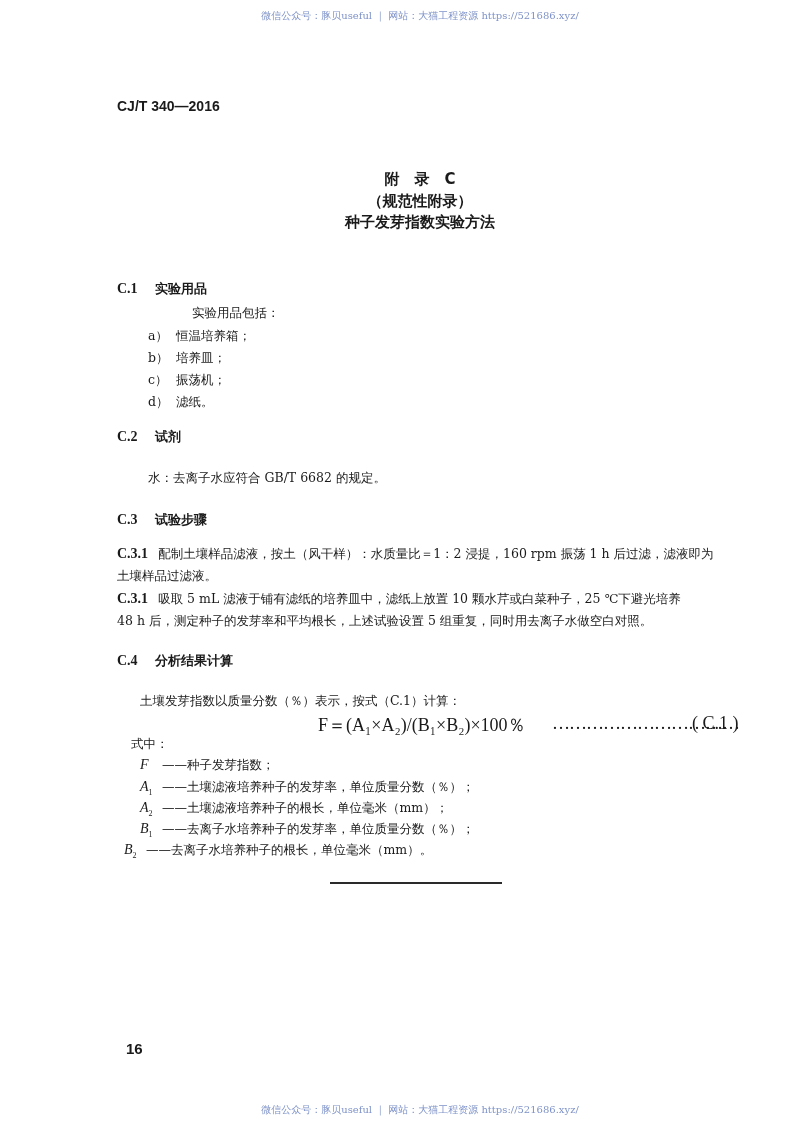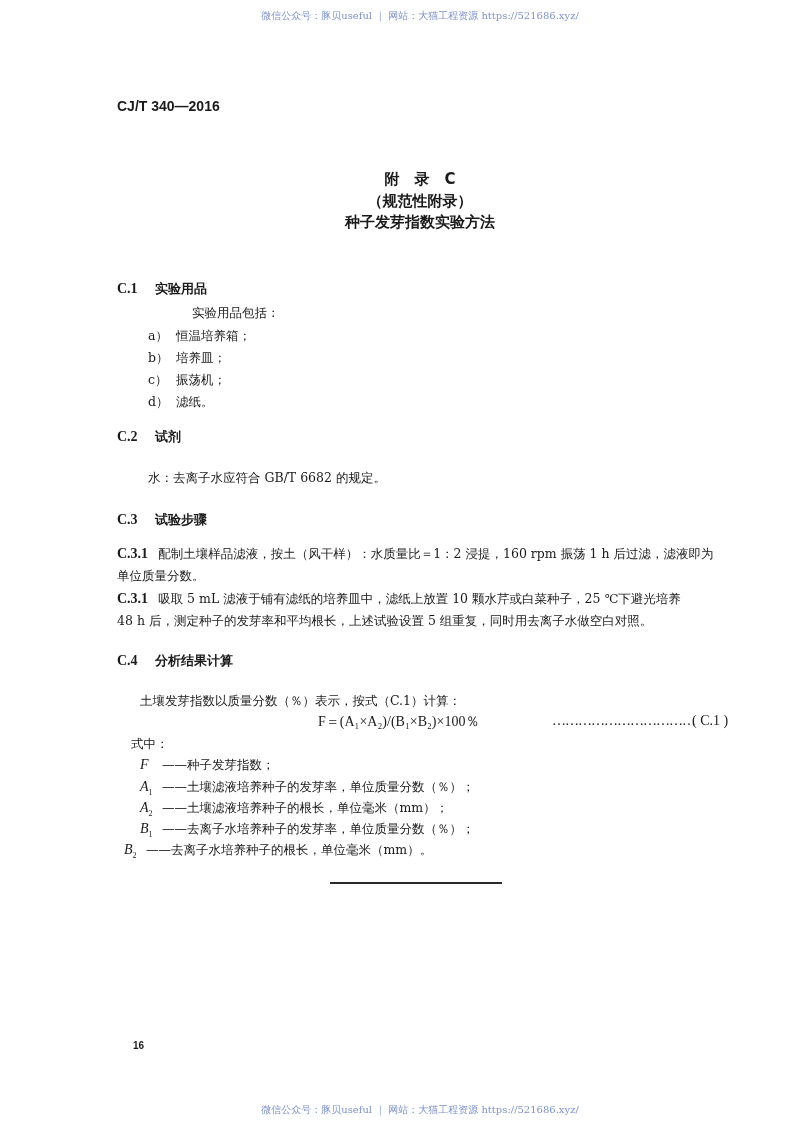--- a/index.html
+++ b/index.html
@@ -15,25 +15,25 @@
       font-size: 10px; color: #7f93c9;
       font-family: "DejaVu Serif", serif;
     }
     .std-code { left: 97px; top: 98px; font-size: 14px; font-weight: bold; font-family: "Liberation Sans", "DejaVu Sans", sans-serif; }
     .center { left: 0; width: 800px; text-align: center; font-weight: bold; font-family: "DejaVu Sans", sans-serif; font-size: 15px; }
     .sec-head { font-weight: bold; font-family: "DejaVu Sans", sans-serif; font-size: 13px; }
     .sec-head .num { display: inline-block; width: 38px; font-family: "Liberation Serif", serif; font-size: 14px; }
     .sub-num { font-weight: bold; font-family: "Liberation Serif", serif; margin-right: 10px; font-size: 14px; }
     .para { font-size: 12.5px; }
     .item-label { display: inline-block; width: 28px; }
-    .formula { font-family: "Liberation Serif", serif; font-size: 14px; }
+    .formula { font-family: "Liberation Serif", serif; font-size: 18px; }
     .sym { display: inline-block; width: 22px; font-style: italic; font-family: "Liberation Serif", serif; font-size: 14px; }
     .sym sub { font-size: 8px; font-style: normal; }
     .rule { left: 330px; top: 882px; width: 152px; height: 2px; background: #2a2a2a; }
-    .page-num { left: 113px; top: 1040px; font-size: 10px; font-weight: bold; font-family: "Liberation Sans", sans-serif; }
+    .page-num { left: 106px; top: 1040px; font-size: 15px; font-weight: bold; font-family: "Liberation Sans", sans-serif; }
   </style>
 </head>
 <body>
 
 <div class="abs watermark" style="top:9px;">微信公众号：豚贝useful ｜ 网站：大猫工程资源 https://521686.xyz/</div>
 
 <div class="abs std-code">CJ/T 340—2016</div>
 
 <div class="abs center" style="top:170px;">附　录　C</div>
 <div class="abs center" style="top:192px;">（规范性附录）</div>
@@ -52,21 +52,21 @@
   <span class="num">C.2</span><span>试剂</span>
 </div>
 <div class="abs para" style="left:128px; top:470px;">水：去离子水应符合 GB/T 6682 的规定。</div>
 
 <div class="abs sec-head" style="left:97px; top:511px;">
   <span class="num">C.3</span><span>试验步骤</span>
 </div>
 <div class="abs para" style="left:97px; top:546px;">
   <span class="sub-num">C.3.1</span><span>配制土壤样品滤液，按土（风干样）：水质量比＝1：2 浸提，160 rpm 振荡 1 h 后过滤，滤液即为</span>
 </div>
-<div class="abs para" style="left:97px; top:568px;">单位质量分数。</div>
+<div class="abs para" style="left:97px; top:568px;">土壤样品过滤液。</div>
 <div class="abs para" style="left:97px; top:591px;">
   <span class="sub-num">C.3.1</span><span>吸取 5 mL 滤液于铺有滤纸的培养皿中，滤纸上放置 10 颗水芹或白菜种子，25 ℃下避光培养</span>
 </div>
 <div class="abs para" style="left:97px; top:613px;">48 h 后，测定种子的发芽率和平均根长，上述试验设置 5 组重复，同时用去离子水做空白对照。</div>
 
 <div class="abs sec-head" style="left:97px; top:652px;">
   <span class="num">C.4</span><span>分析结果计算</span>
 </div>
 <div class="abs para" style="left:120px; top:693px;">土壤发芽指数以质量分数（％）表示，按式（C.1）计算：</div>
 <div class="abs formula" style="left:298px; top:713px;">F＝(A₁×A₂)/(B₁×B₂)×100％</div>

